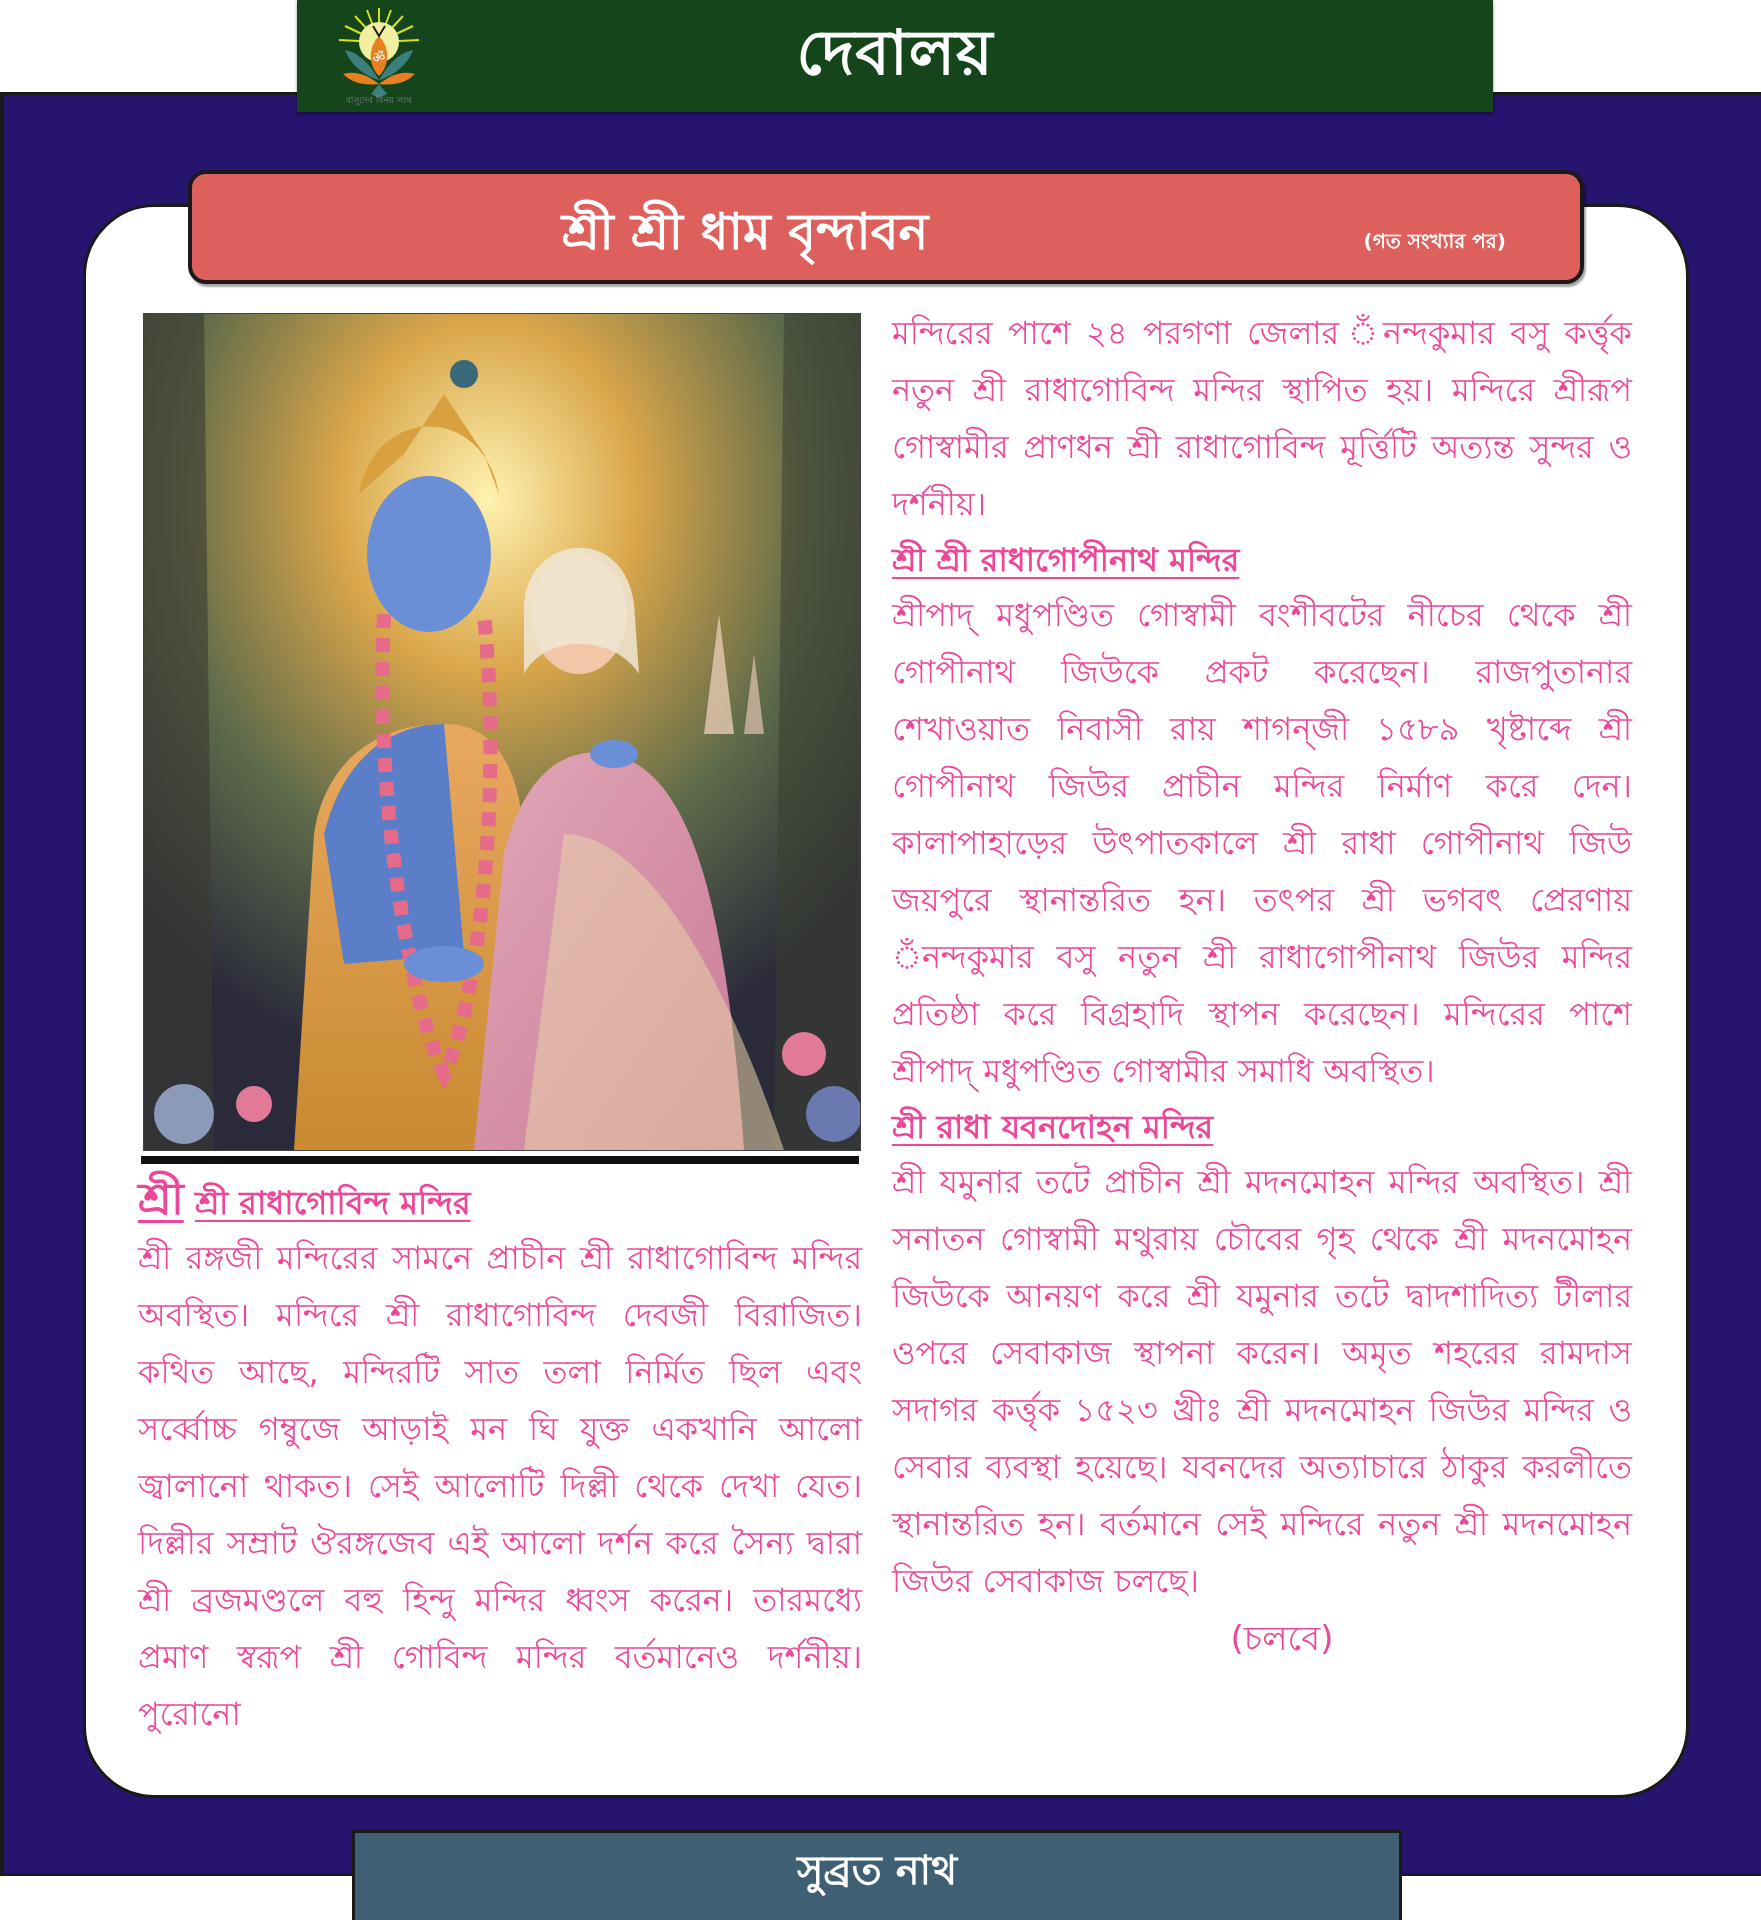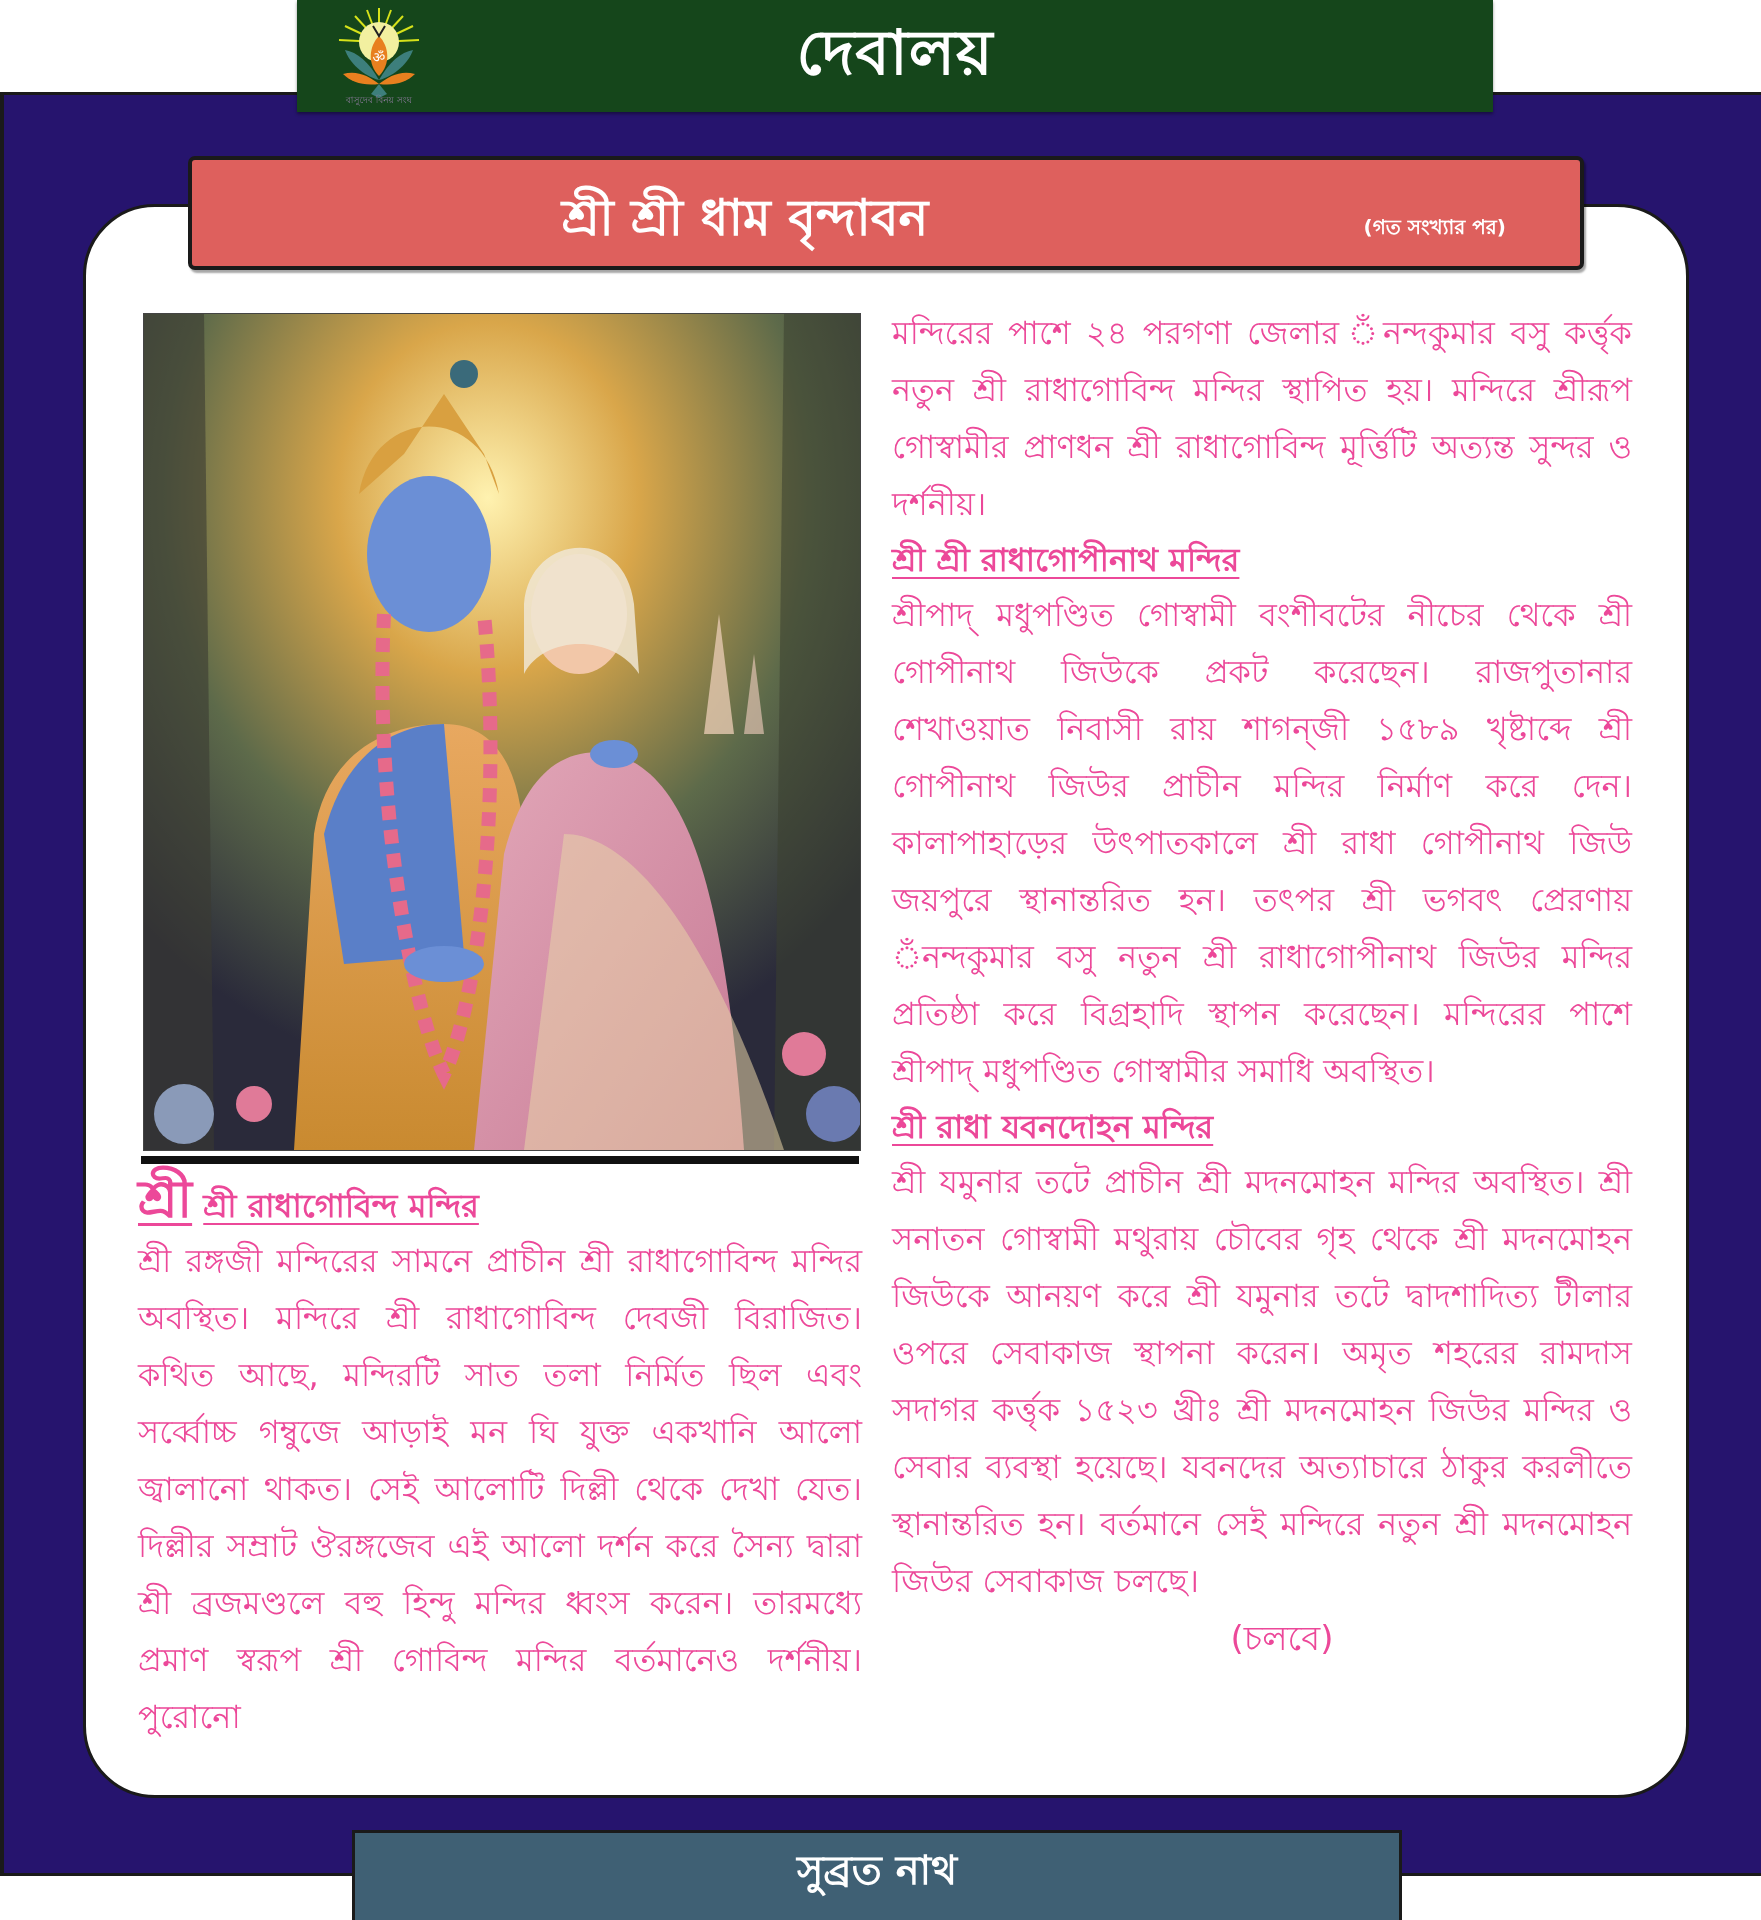--- a/index.html
+++ b/index.html
@@ -30,22 +30,22 @@
   .masthead-title {
     color: #ffffff; font-size: 62px; font-weight: bold; letter-spacing: 1px;
     font-family: "DejaVu Sans", sans-serif;
   }
   .panel {
     position: absolute; left: 83px; top: 204px; width: 1606px; height: 1594px;
     background: #ffffff; border: 3px solid #1a1a1a; border-radius: 72px;
     box-sizing: border-box;
   }
   .title-bar {
-    position: absolute; left: 188px; top: 156px; width: 1396px; height: 114px;
-    background: #de605d; border: 4px solid #1a1a1a; border-radius: 7px;
+    position: absolute; left: 188px; top: 170px; width: 1396px; height: 114px;
+    background: #de605d; border: 4px solid #1a1a1a; border-radius: 18px;
     box-sizing: border-box;
     box-shadow: 2px 3px 2px rgba(0,0,0,0.35);
   }
   .title-main {
     position: absolute; left: 0; width: 1106px; top: 20px; text-align: center;
     color: #ffffff; font-size: 50px; font-weight: bold;
   }
   .title-sub {
     position: absolute; right: 74px; top: 52px;
     color: #ffffff; font-size: 20px; font-weight: bold;
@@ -59,21 +59,21 @@
     position: absolute; left: 141px; top: 1156px; width: 718px; height: 8px; background: #111;
   }
   .col { position: absolute; color: #ec4899; }
   .col-left { left: 138px; top: 1172px; width: 724px; }
   .col-right { left: 892px; top: 305px; width: 740px; }
   .heading {
     font-weight: bold; font-size: 32px; line-height: 54px;
     margin: 0;
   }
   .heading span.txt { text-decoration: underline; text-underline-offset: 6px; text-decoration-thickness: 2px; }
-  .heading .big { font-size: 52px; text-decoration: underline; text-decoration-thickness: 3px; text-underline-offset: 6px; }
+  .heading .big { font-size: 44px; text-decoration: underline; text-decoration-thickness: 3px; text-underline-offset: 6px; }
   .para {
     margin: 0; font-size: 32px; line-height: 57px; text-align: justify;
     text-align-last: left;
   }
   .continued {
     text-align: center; font-size: 34px; margin: 2px 0 0 0; padding-left: 40px;
   }
   .footer-box {
     position: absolute; left: 352px; top: 1830px; width: 1050px; height: 94px;
     background: #3f6074; border: 3px solid #1a1a1a; box-sizing: border-box;

